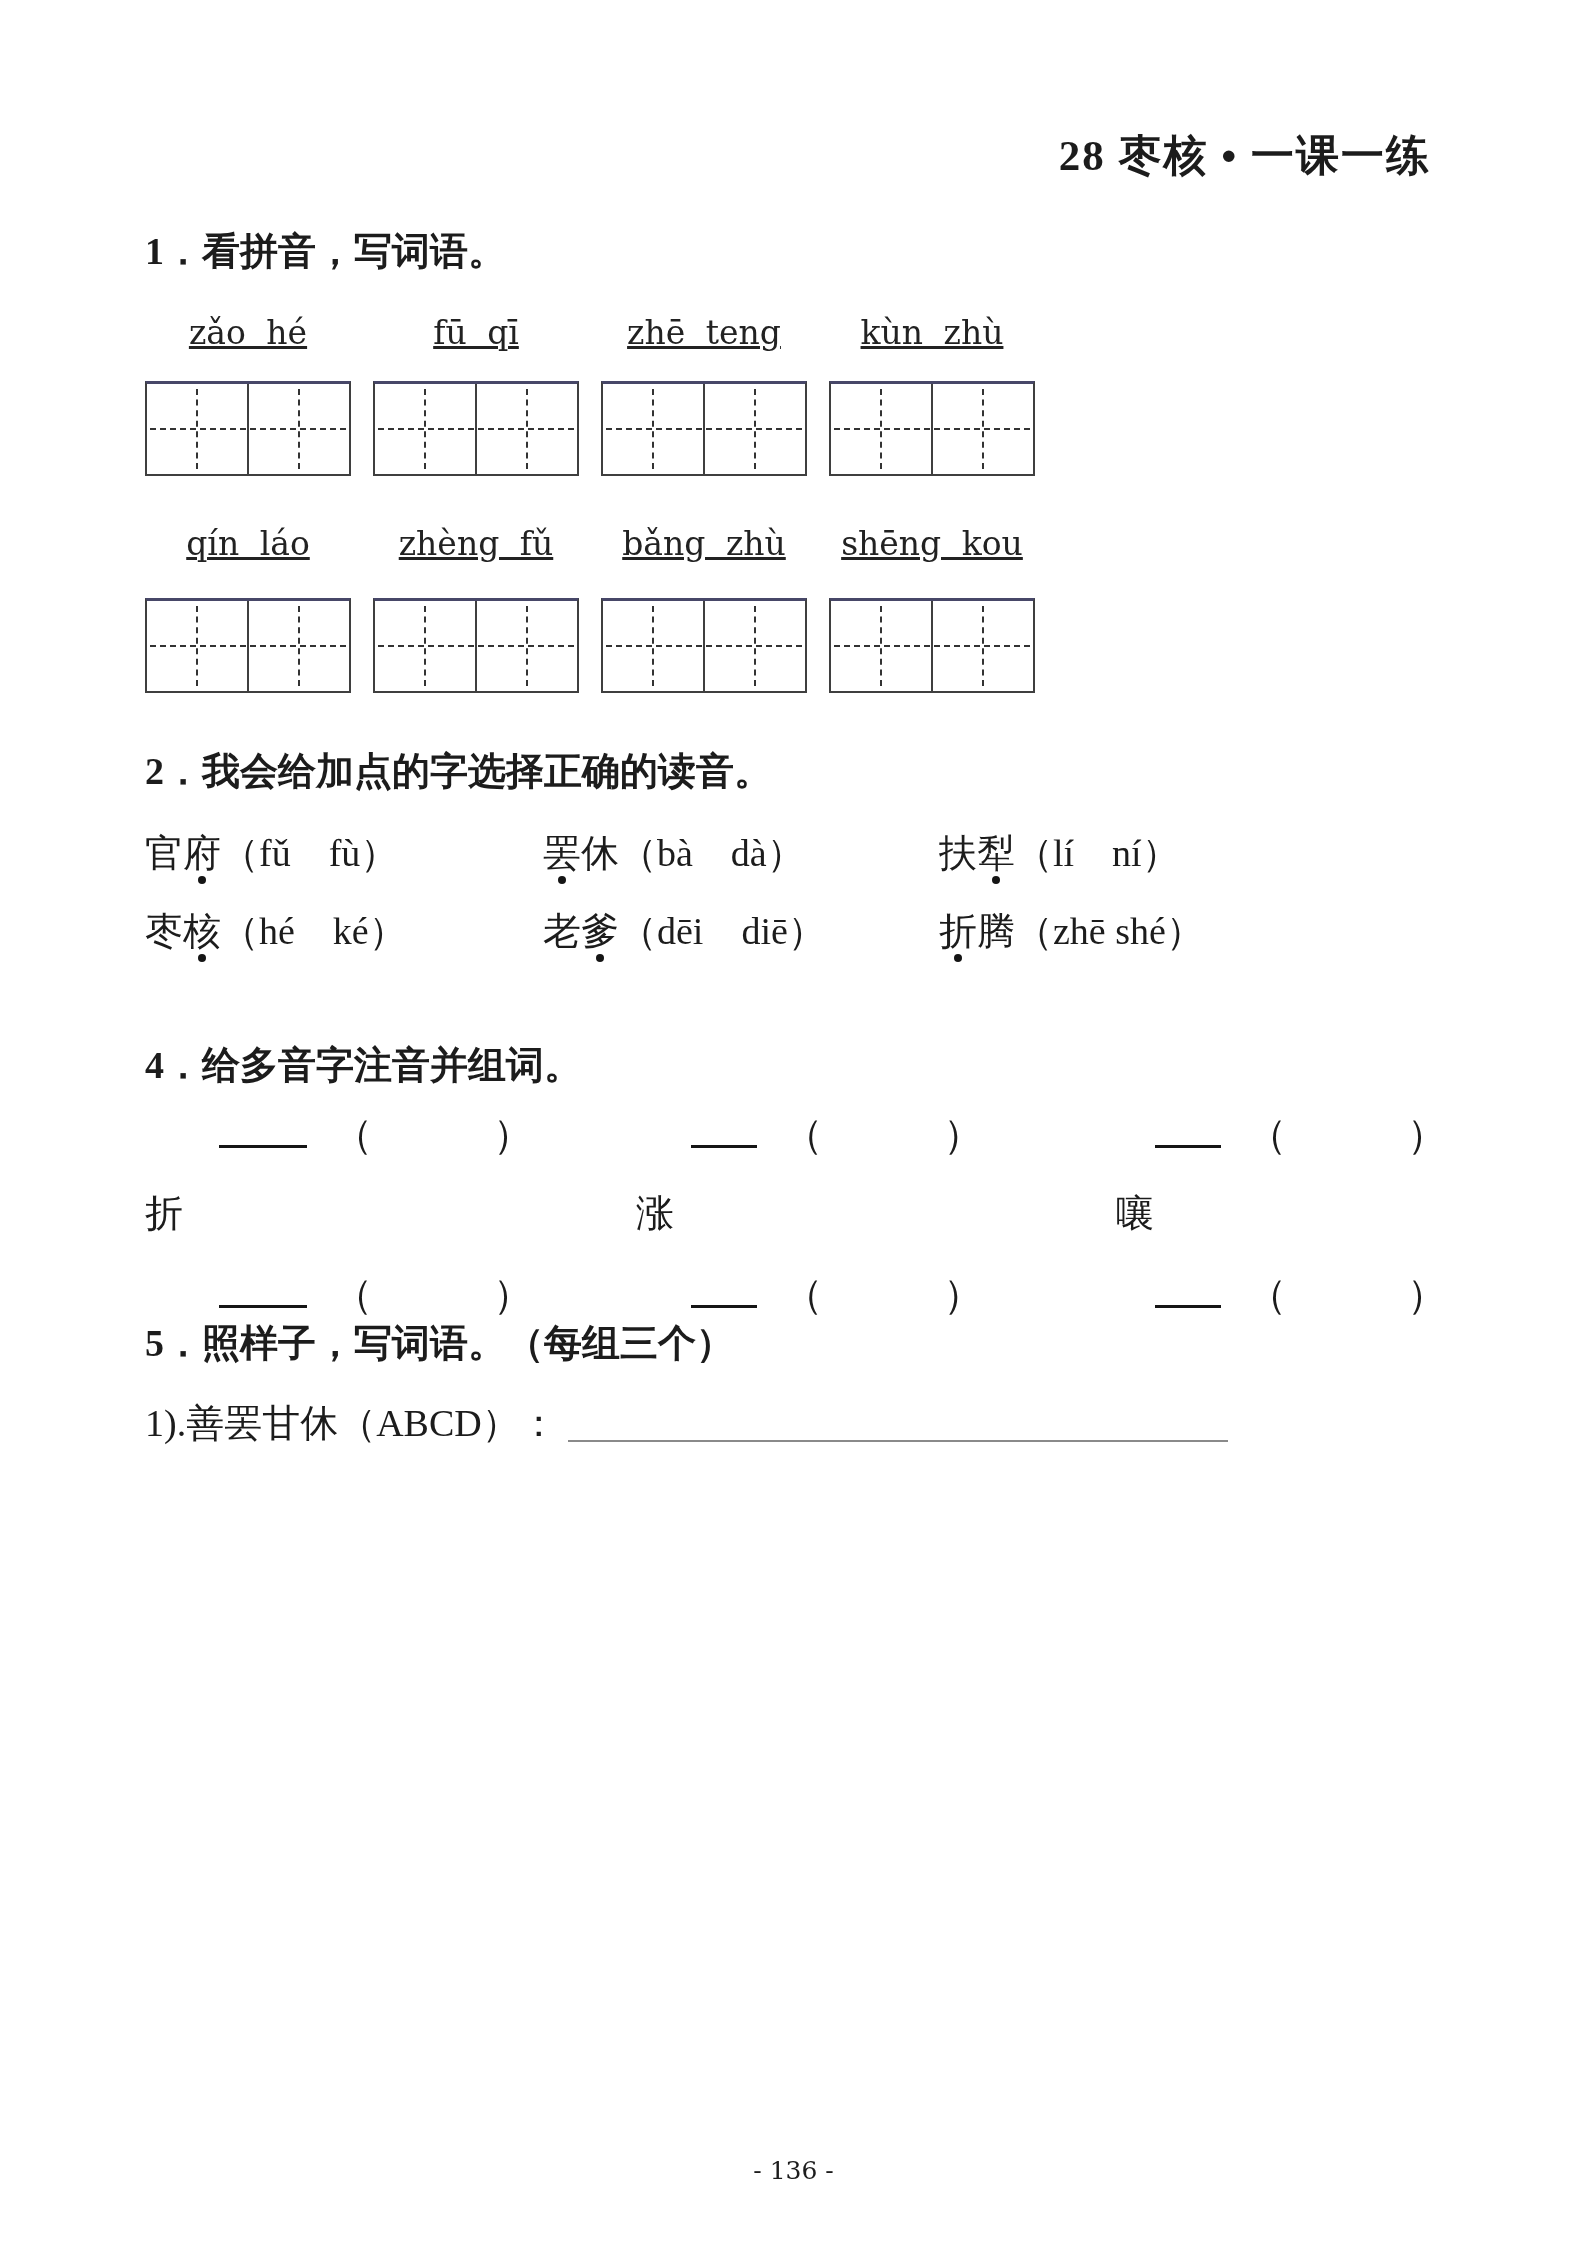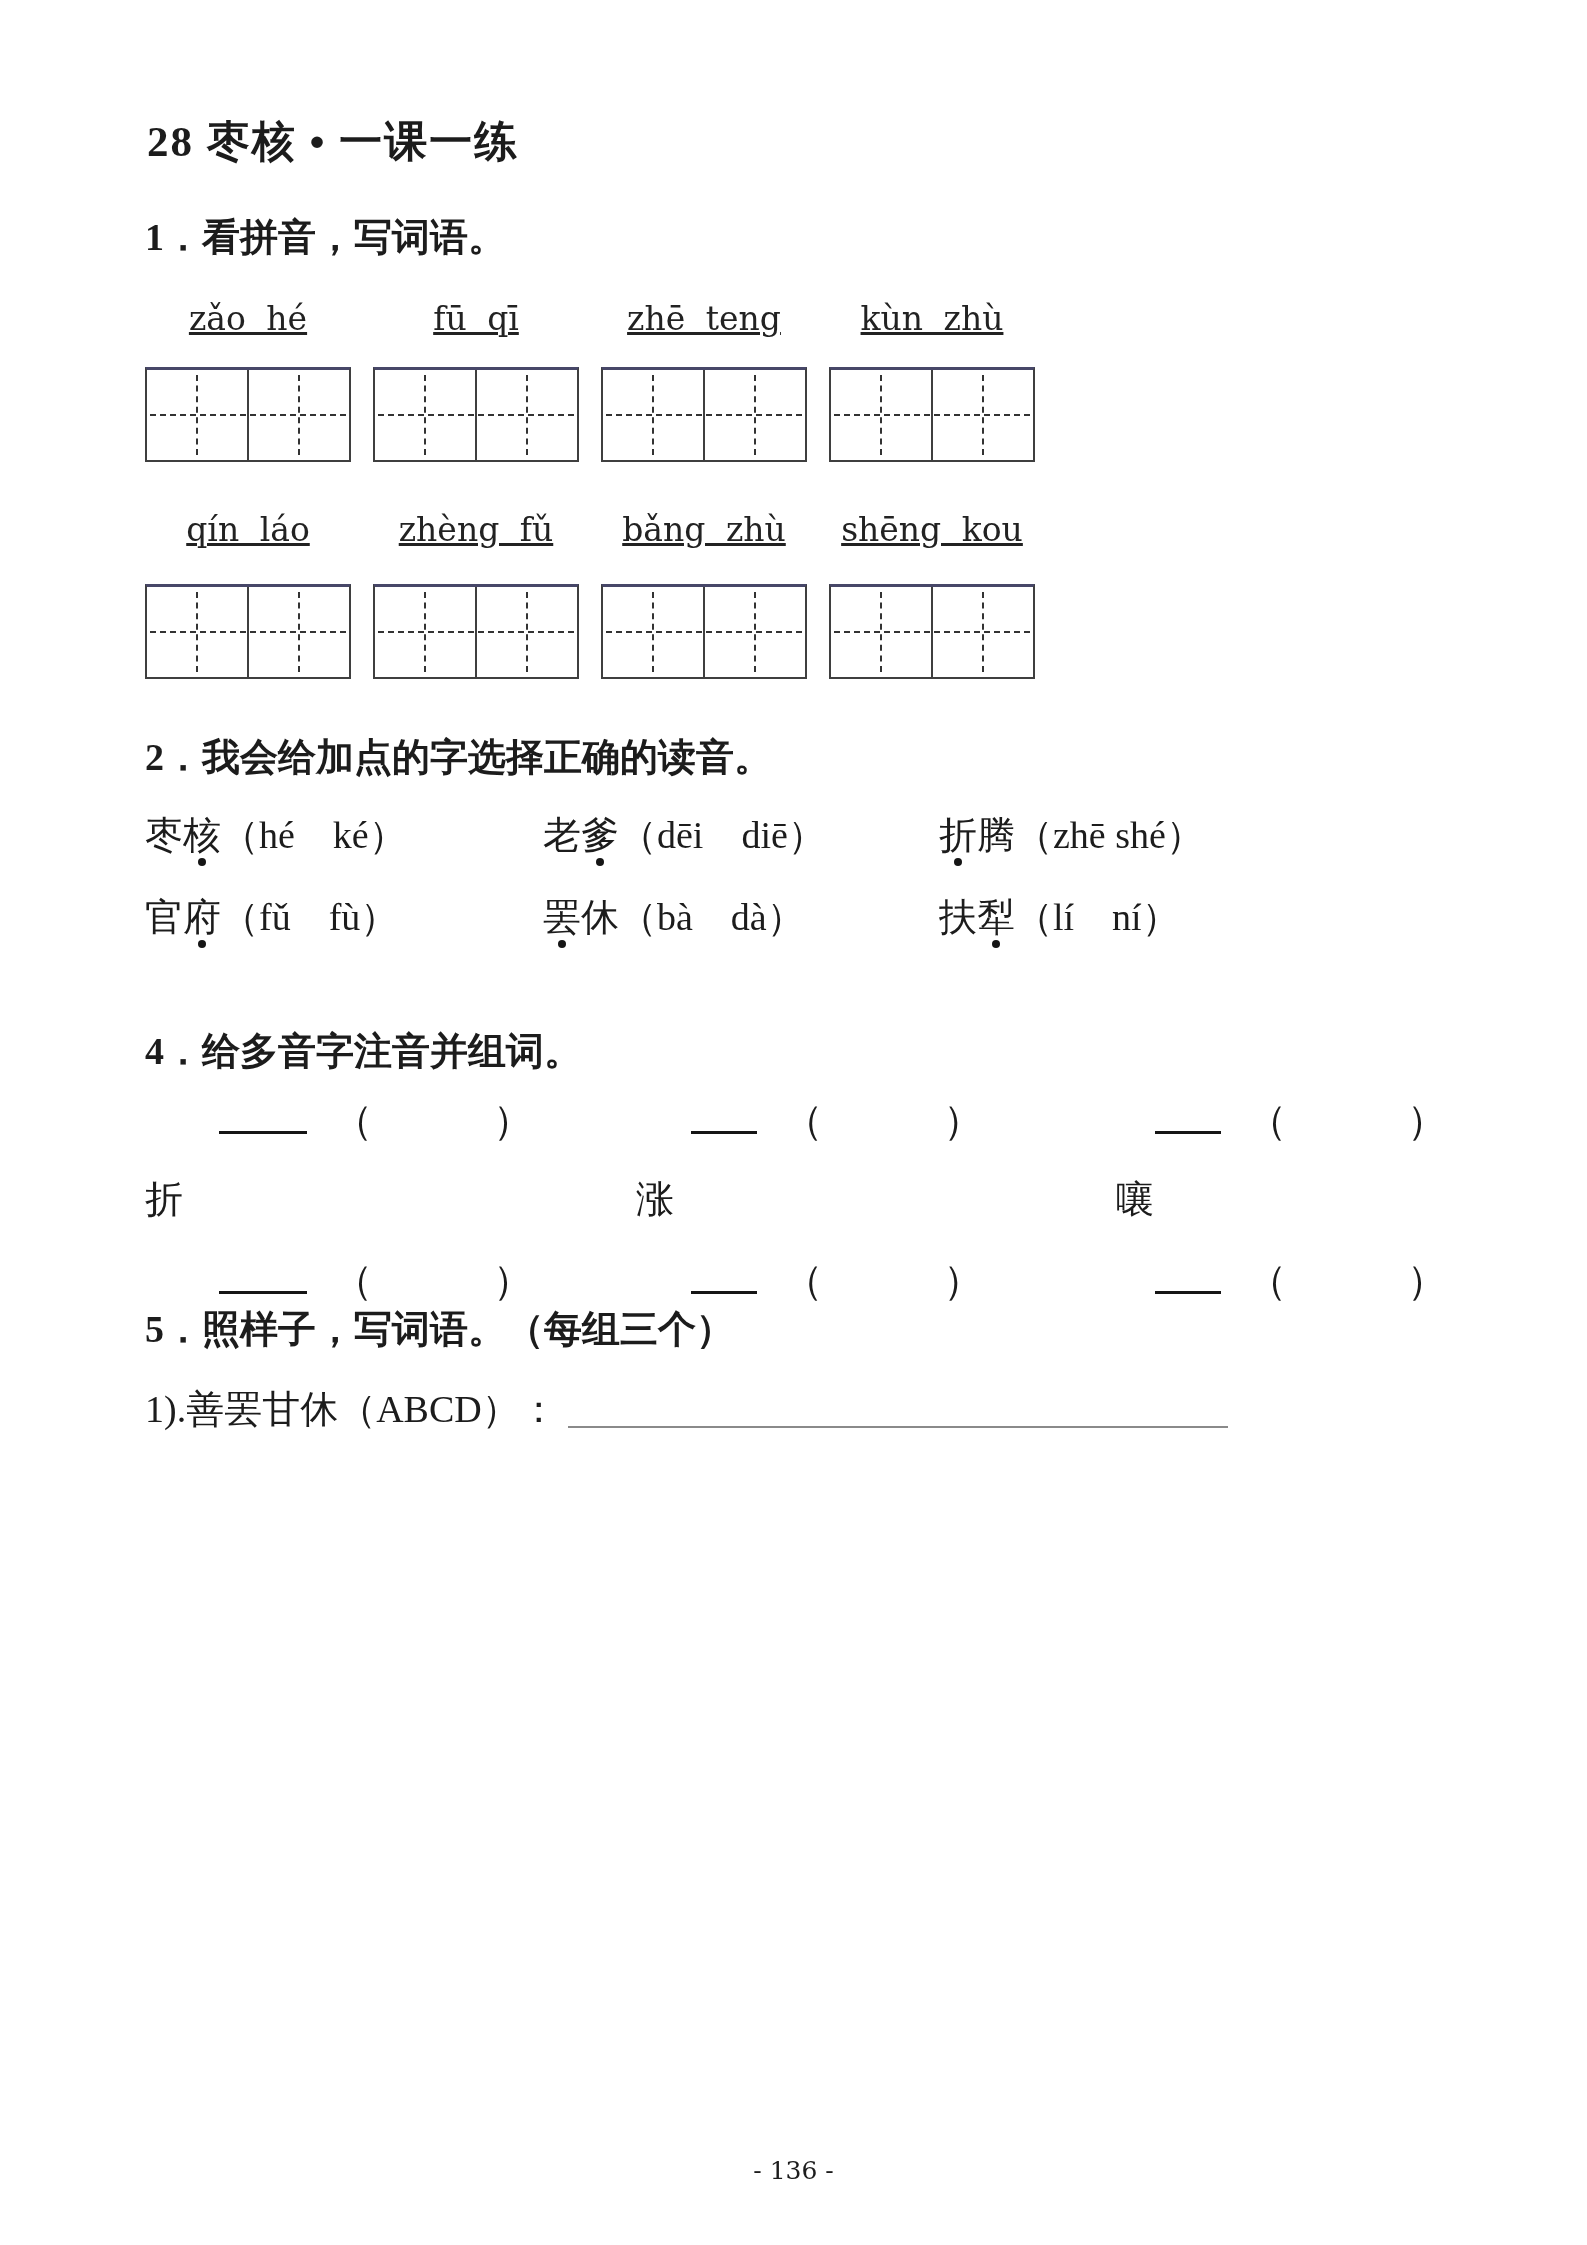--- a/index.html
+++ b/index.html
@@ -7,22 +7,22 @@
     position:relative;
     width:1587px; height:2245px;
     background:#ffffff;
     box-sizing:border-box;
     padding:0 140px 0 145px;
     font-family:"Liberation Serif","DejaVu Serif",serif;
     color:#1c1c1c;
     overflow:hidden;
   }
   .title {
-    margin:2px; padding-top:117px;
-    font-size:43px; font-weight:bold; text-align:left;
+    margin:16px; padding-top:117px;
+    font-size:43px; font-weight:bold; text-align:right;
     letter-spacing:2px; line-height:46px;
   }
   .qheader { font-size:38px; font-weight:bold; line-height:44px; }
   .line    { font-size:38px; line-height:44px; }
 
   
   .pinyin-row {
     display:flex; gap:22px; margin-top:40px;
     font-family:"DejaVu Serif","Liberation Serif",serif;
     font-size:33px; line-height:40px; word-spacing:10px; color:#222;text-decoration:underline;
@@ -156,47 +156,47 @@
       <div class="grid-group">
         <div class="cell"></div>
         <div class="cell"></div>
       </div>
     </div>
   </section>
 
   <section>
     <div class="qheader mt-q2h">2．我会给加点的字选择正确的读音。</div>
 
+    <div class="q2-row line" style="margin-top:38px;">
+      <div class="q2-item w1">
+        <span><span>官</span><span class="dotted">府</span><span></span></span>
+        <span>（fǔ　fù）</span>
+      </div>
+      <div class="q2-item w2">
+        <span><span></span><span class="dotted">罢</span><span>休</span></span>
+        <span>（bà　dà）</span>
+      </div>
+      <div class="q2-item">
+        <span><span>扶</span><span class="dotted">犁</span><span></span></span>
+        <span>（lí　ní）</span>
+      </div>
+    </div>
+
     <div class="q2-row line">
       <div class="q2-item w1">
         <span><span>枣</span><span class="dotted">核</span><span></span></span>
         <span>（hé　ké）</span>
       </div>
       <div class="q2-item w2">
         <span><span>老</span><span class="dotted">爹</span><span></span></span>
         <span>（dēi　diē）</span>
       </div>
       <div class="q2-item">
         <span><span></span><span class="dotted">折</span><span>腾</span></span>
         <span>（zhē shé）</span>
-      </div>
-    </div>
-
-    <div class="q2-row line" style="margin-top:38px;">
-      <div class="q2-item w1">
-        <span><span>官</span><span class="dotted">府</span><span></span></span>
-        <span>（fǔ　fù）</span>
-      </div>
-      <div class="q2-item w2">
-        <span><span></span><span class="dotted">罢</span><span>休</span></span>
-        <span>（bà　dà）</span>
-      </div>
-      <div class="q2-item">
-        <span><span>扶</span><span class="dotted">犁</span><span></span></span>
-        <span>（lí　ní）</span>
       </div>
     </div>
   </section>
 
 
   <section>
     <div class="qheader mt-q4h">4．给多音字注音并组词。</div>
 
     <div class="q4-row parens">
       <div class="q4-cell c1">

